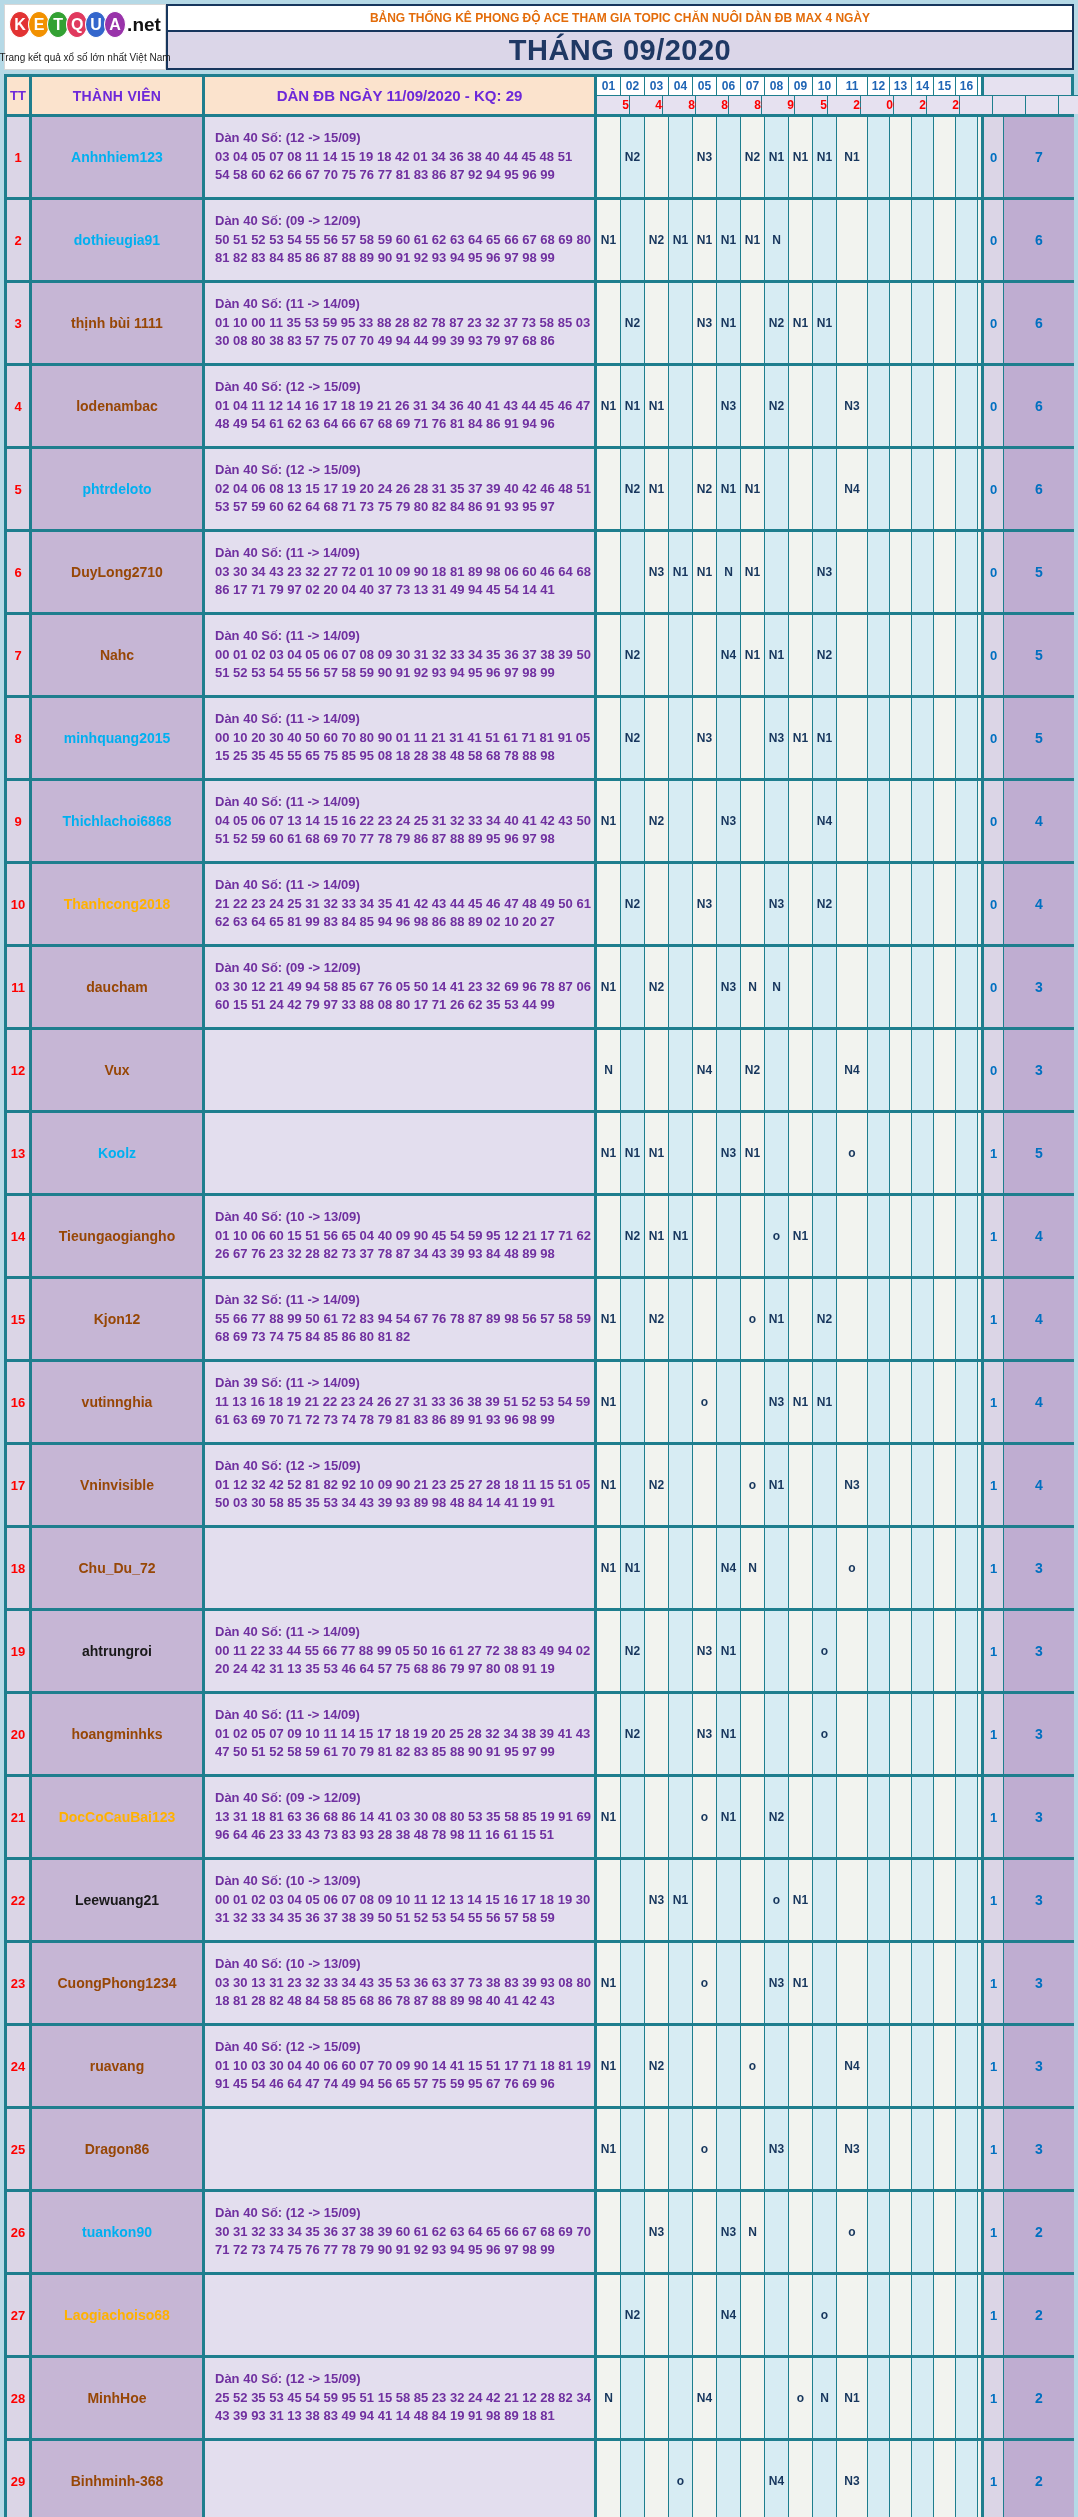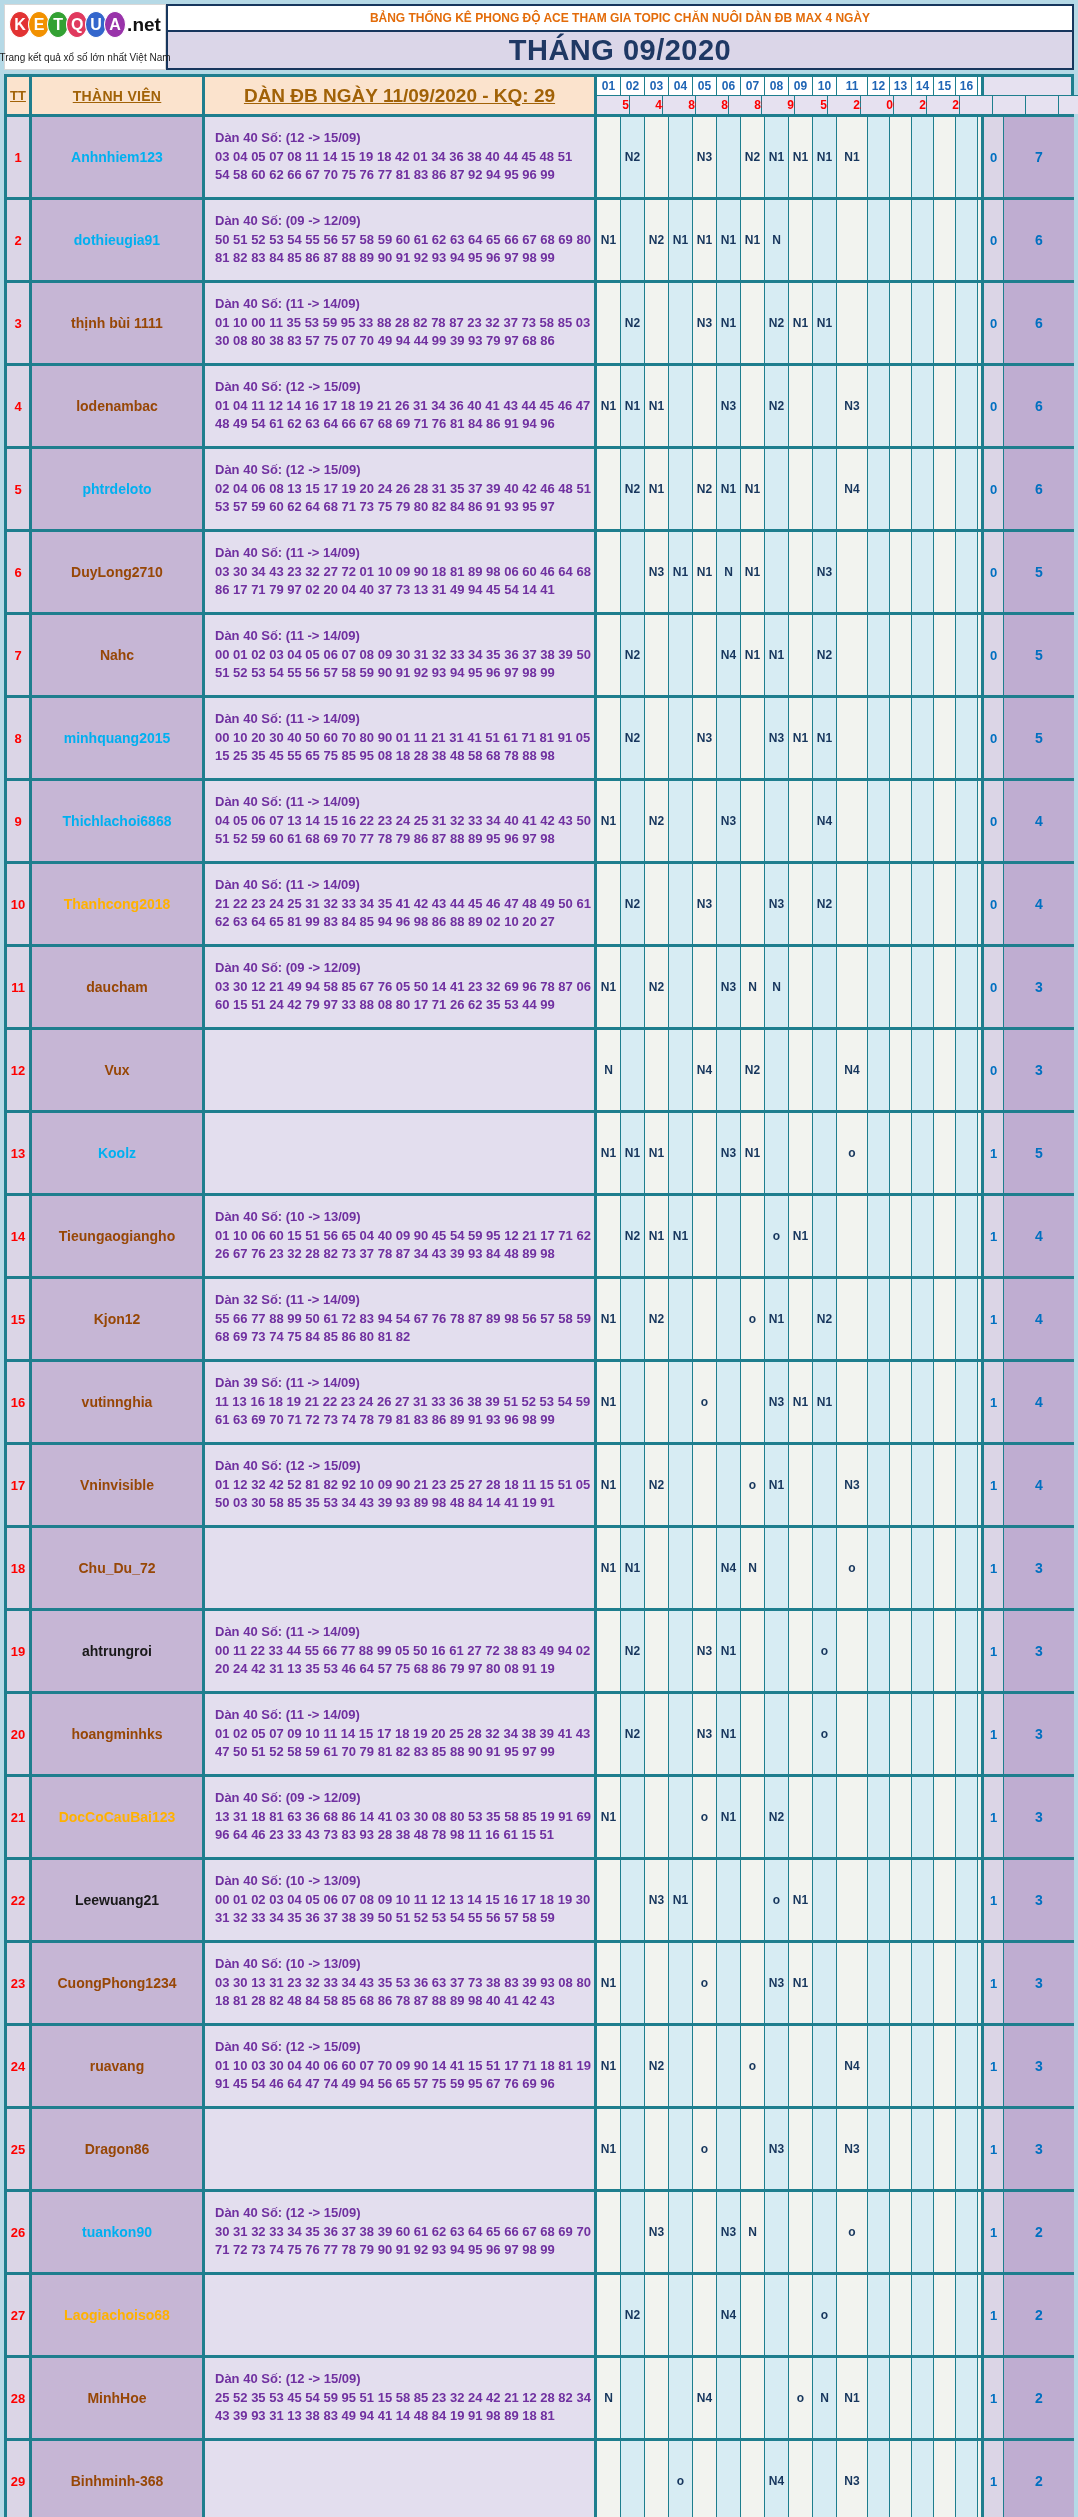--- a/index.html
+++ b/index.html
@@ -51,24 +51,24 @@
   .c-dan{width:392px;flex:0 0 392px;}
   .mcell{width:24px;flex:0 0 24px;}
   .mcell.tail{width:22px;flex:0 0 22px;}
   .mcell.wide{width:31px;flex:0 0 31px;}
   .spacer{width:6px;flex:0 0 6px;}
   .c-tkl{width:20px;flex:0 0 20px;}
   .c-tkr{width:70px;flex:0 0 70px;border-right:none;}
 
   
   .thead{height:37px;border-bottom:3px solid #1e7e8e;}
-  .hpeach{background:#fbe3cd;color:#a16207;font-weight:bold;text-decoration:underline;}
+  .hpeach{background:#fbe3cd;color:#6d28d9;font-weight:bold;}
   .h-tt{font-size:13px;}
   .h-member{font-size:14px;letter-spacing:.3px;}
-  .h-dan{font-size:19px;}
+  .h-dan{font-size:15px;}
   .h-total{font-size:14px;font-style:italic;}
   .numhead{display:flex;flex-direction:column;flex:0 0 auto;}
   .dayrow{height:20px;}
   .resrow{height:19px;border-top:1px solid #1e7e8e;}
   .daycell{background:#ffffff;color:#2065b5;font-weight:bold;font-size:12px;}
   .rescell{background:#e6e1f0;color:#fe0000;font-weight:bold;font-size:12px;padding-left:32px;}
   .daysp{background:#ffffff;}
   .ressp{background:#e6e1f0;}
 
   

